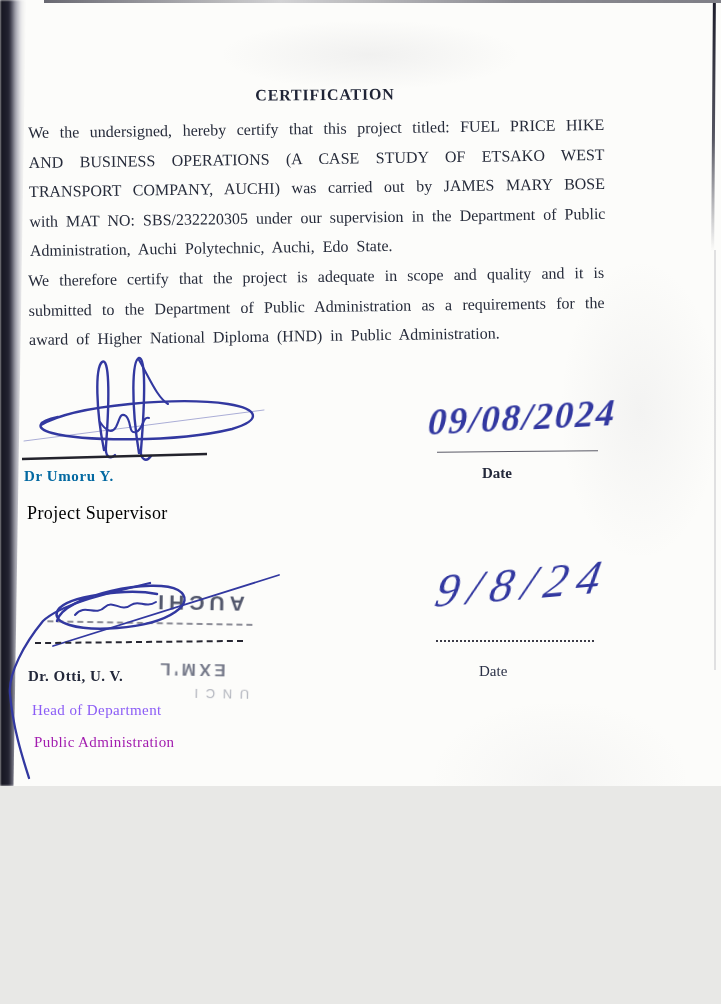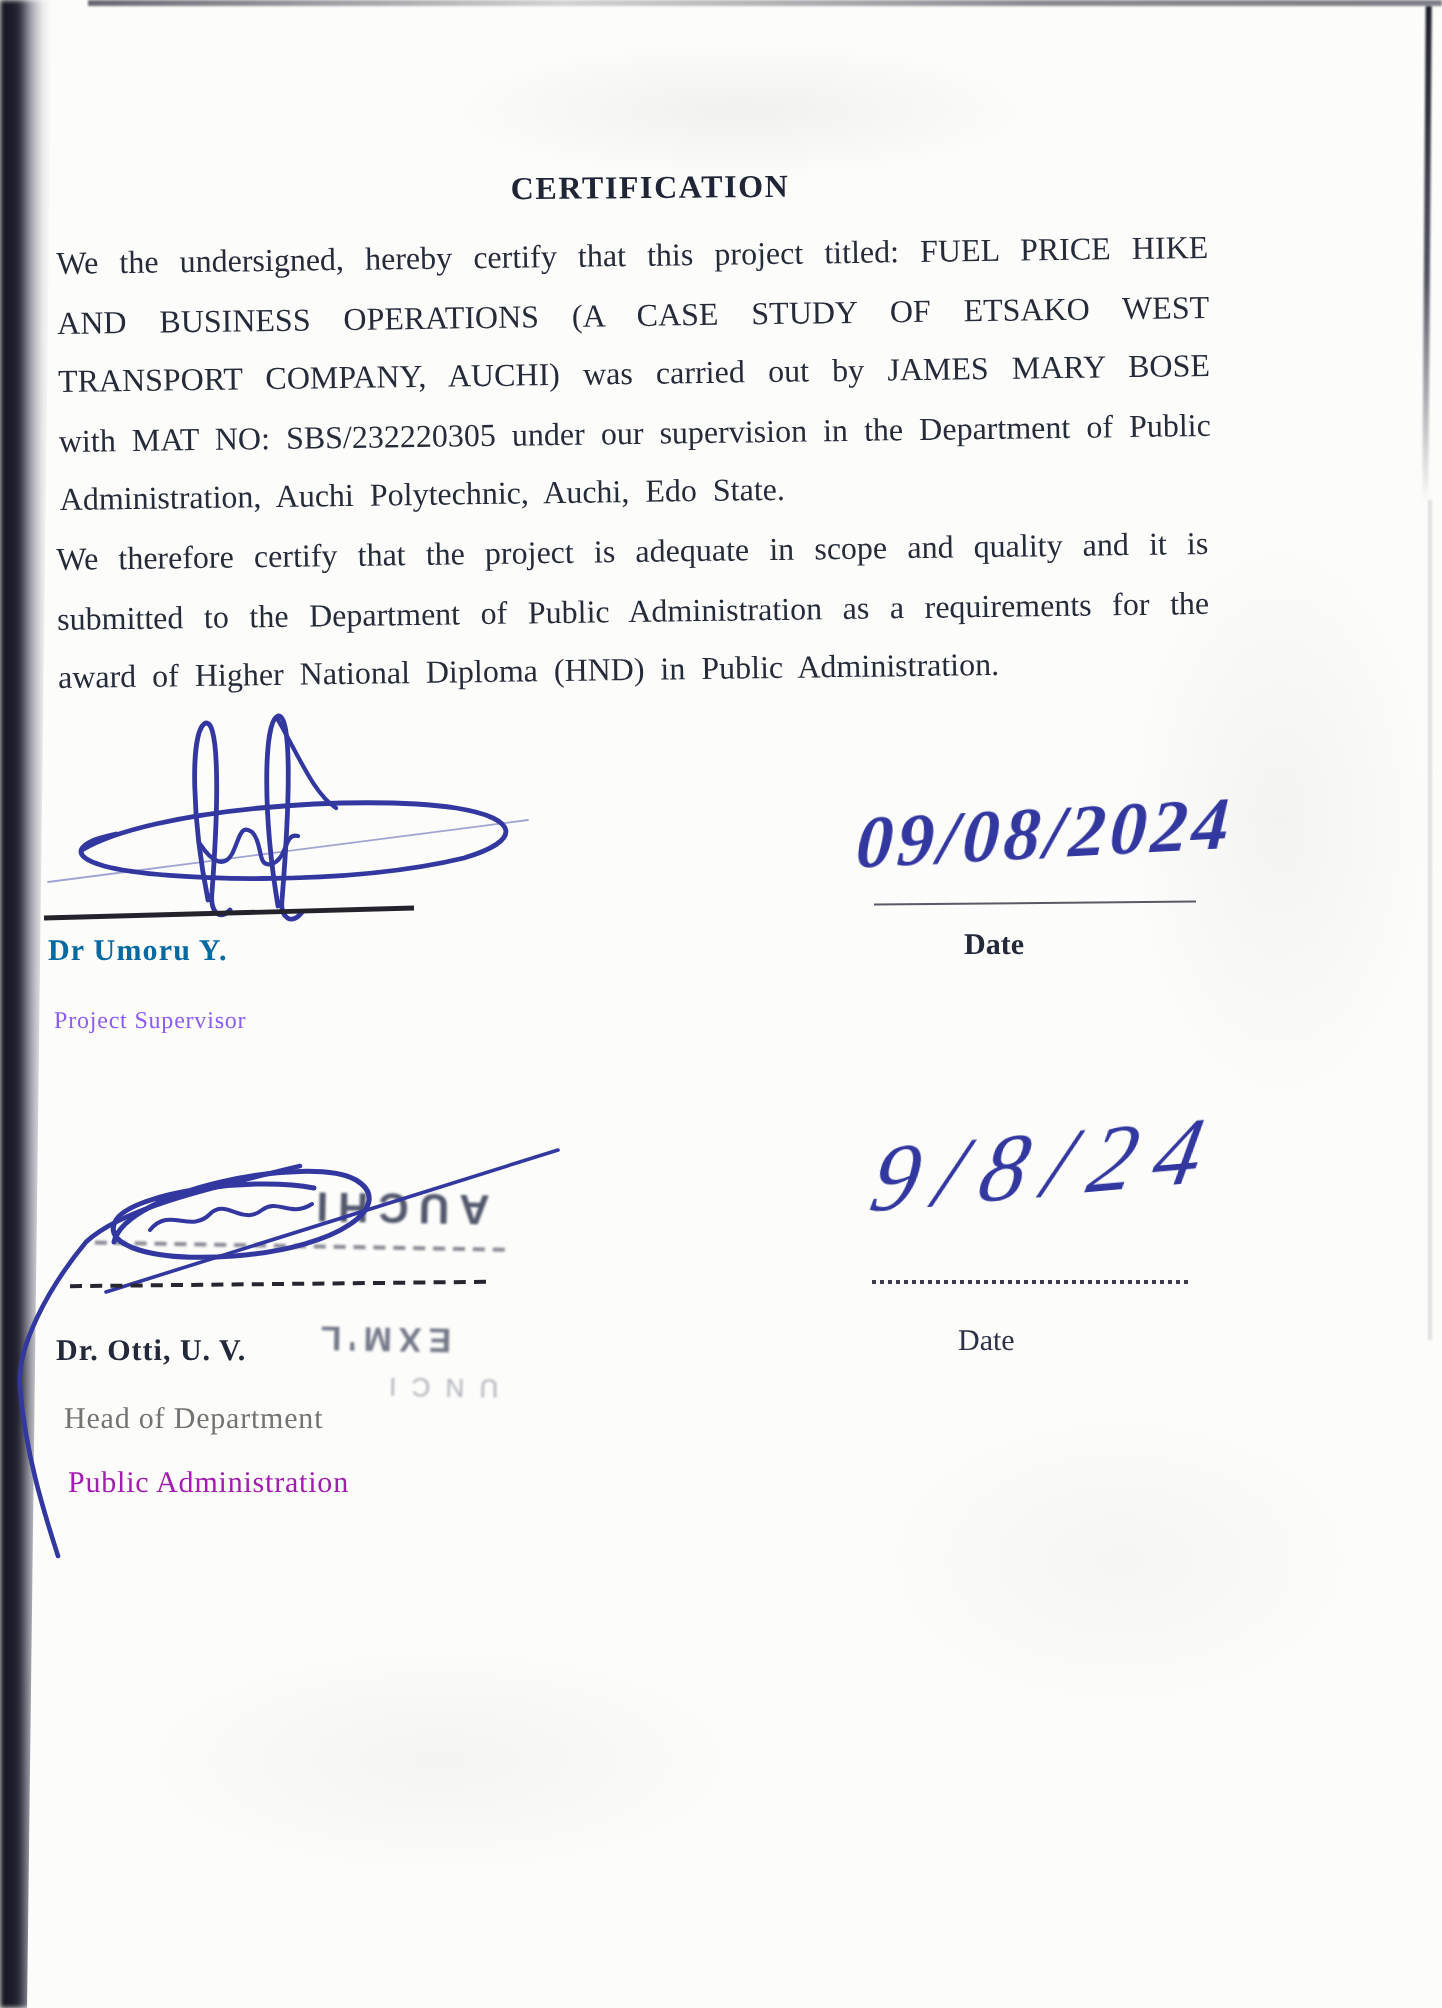--- a/index.html
+++ b/index.html
@@ -1,18 +1,18 @@
 <!DOCTYPE html>
 <html><head>
 <meta charset="utf-8">
 <style>
   html,body{margin:0;padding:0;background:#e8e8e6;}
   .page{
     position:relative;
-    width:721px;height:1004px;
+    width:721px;height:786px;
     margin:0 auto;
     background:#fcfcfa;
     overflow:hidden;
     font-family:"Liberation Serif","DejaVu Serif",serif;
     color:#262b3a;
   }
   
   .edge-left{
     position:absolute;left:0;top:0;bottom:0;width:26px;
     background:linear-gradient(90deg,#14141f 0%,#232332 35%,rgba(80,80,105,.45) 62%,rgba(120,120,140,.12) 82%,transparent 100%);
@@ -51,21 +51,21 @@
     font-size:16px;line-height:29.5px;text-align:justify;
     word-spacing:4px;color:#262b3a;
     transform:rotate(-.8deg);transform-origin:left top;
   }
   .para1{top:118px;}
   .para2{top:266px;}
 
   
   .sig1-svg{position:absolute;left:16px;top:350px;}
   .sig1-name{position:absolute;left:24px;top:468px;font-weight:bold;font-size:15px;color:#0369a1;letter-spacing:.6px;}
-  .sig1-role{position:absolute;left:27px;top:503px;font-size:12px;color:#8b5cf6;letter-spacing:.4px;}
+  .sig1-role{position:absolute;left:27px;top:503px;font-size:18px;color:#000000;letter-spacing:.4px;}
 
   .date1-hand{
     position:absolute;left:428px;top:396px;
     font-style:italic;font-weight:bold;font-size:37px;
     color:#3238a0;letter-spacing:2px;
     transform:rotate(-3deg) skewX(-6deg);filter:blur(.2px);
   }
   .date1-line{position:absolute;left:437px;top:451px;width:161px;border-top:1.5px solid #5a5a66;transform:rotate(-.5deg);}
   .date1-label{position:absolute;left:482px;top:465px;font-weight:bold;font-size:15px;color:#23283a;}
 
@@ -76,21 +76,21 @@
   }
   .stamp .fragA{position:absolute;left:8px;bottom:0px;font-weight:bold;font-size:21px;letter-spacing:5px;color:rgba(52,58,82,.85);font-family:"Liberation Sans",sans-serif;}
   .stamp .fragDash{position:absolute;left:0px;bottom:32px;width:205px;border-top:2.5px dashed rgba(45,48,68,.55);}
   .stamp .fragB{position:absolute;left:26px;top:24px;font-weight:bold;font-size:17px;letter-spacing:3.5px;color:rgba(52,58,82,.68);font-family:"Liberation Sans",sans-serif;}
   .stamp .fragC{position:absolute;left:2px;top:2px;font-size:13px;letter-spacing:2px;color:rgba(70,76,100,.42);font-family:"Liberation Sans",sans-serif;}
 
   
   .sig2-svg{position:absolute;left:5px;top:553px;}
   .sig2-line{position:absolute;left:35px;top:641px;width:208px;border-top:2.5px dashed #262631;transform:rotate(-.6deg);}
   .sig2-name{position:absolute;left:28px;top:668px;font-weight:bold;font-size:15px;color:#23283a;letter-spacing:.5px;}
-  .sig2-role{position:absolute;left:32px;top:702px;font-size:15px;color:#737373;letter-spacing:.4px;}
+  .sig2-role{position:absolute;left:32px;top:702px;font-size:15px;color:#8b5cf6;letter-spacing:.4px;}
   .sig2-dept{position:absolute;left:34px;top:734px;font-size:15px;color:#a21caf;letter-spacing:.4px;}
 
   .date2-hand{
     position:absolute;left:436px;top:556px;
     font-style:italic;font-size:47px;
     color:#3238a0;letter-spacing:9px;
     transform:rotate(-5deg) skewX(-16deg);filter:blur(.2px);
   }
   .date2-line{position:absolute;left:436px;top:640px;width:158px;border-top:2px dotted #3c3c48;}
   .date2-label{position:absolute;left:479px;top:663px;font-size:15px;color:#2b3147;}

